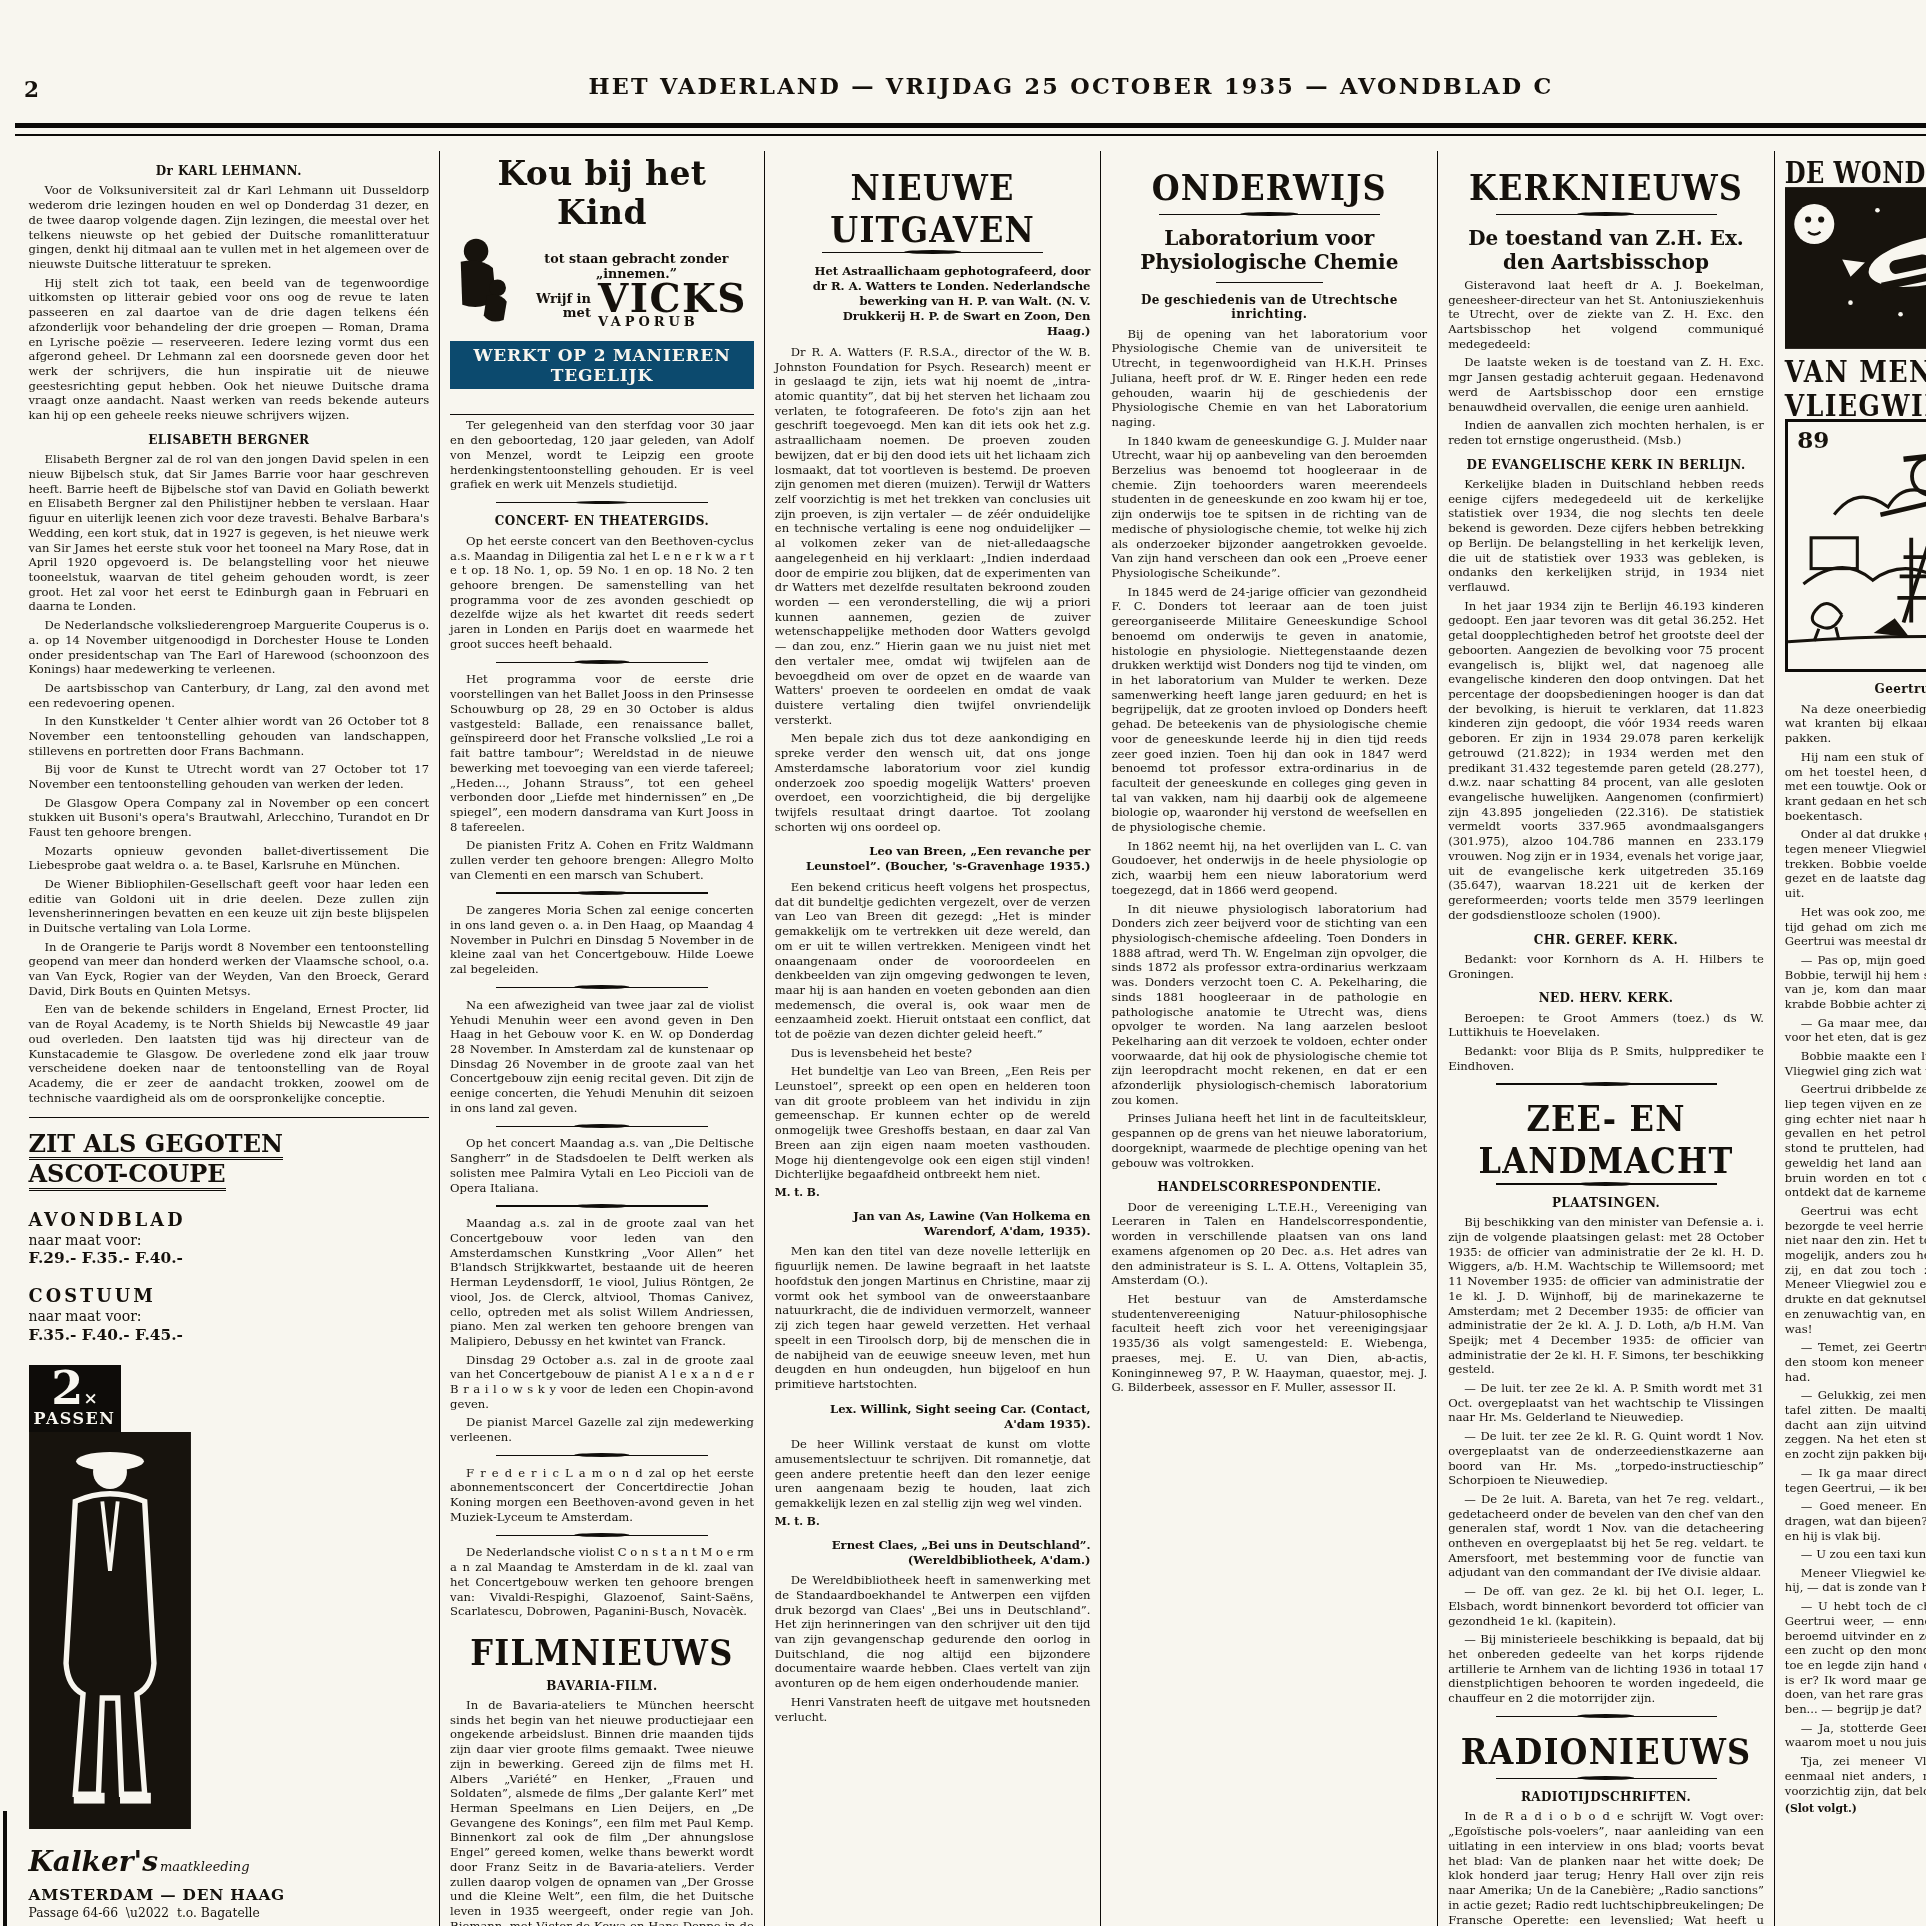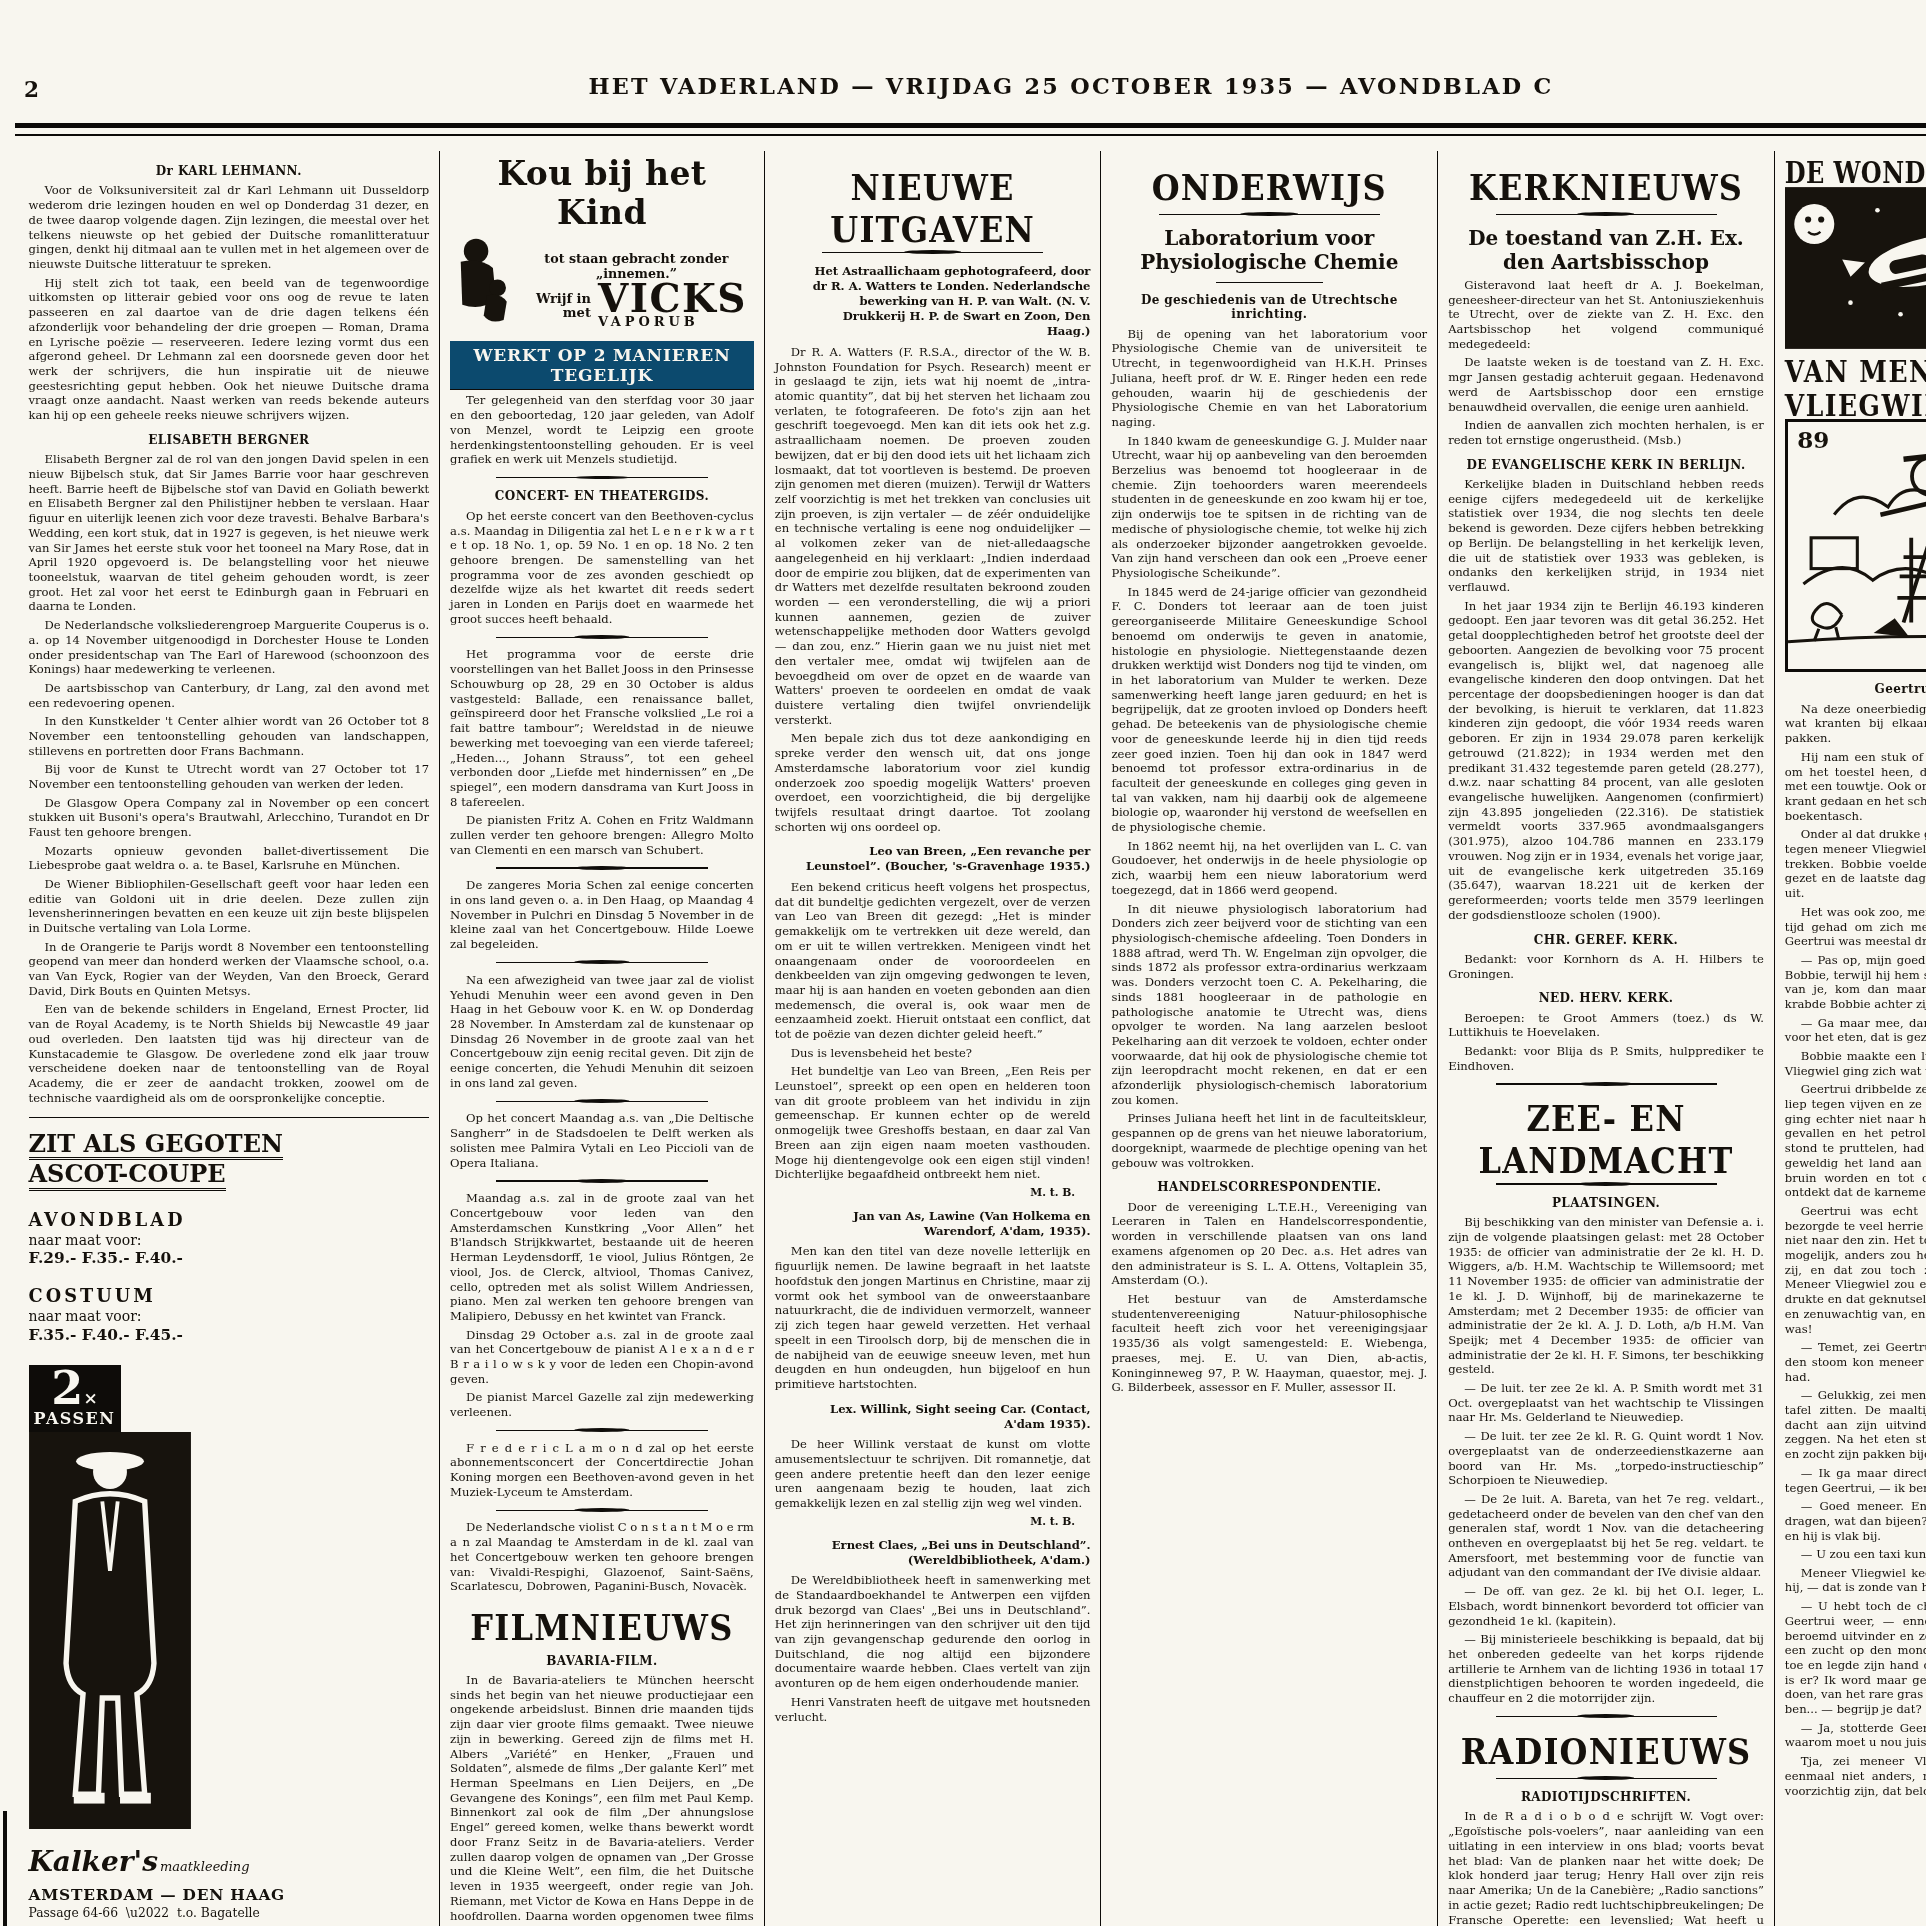--- a/index.html
+++ b/index.html
@@ -14,32 +14,32 @@
   .mr2{top:134px;height:2.3px;}
   
   .main{position:absolute;top:151px;left:18.5px;width:2123px;height:1834px;display:flex;overflow:hidden;}
   .col{height:100%;overflow:hidden;padding:3.1px 10px 0 10px;border-right:1.2px solid #0e0c09;}
   .col:last-child{border-right:none;}
   .c1{width:401px;} .c2{width:304px;} .c3{width:316px;} .c4{width:316px;} .c5{width:316px;} .c6{width:347px;}
   
   p,h2,h3{margin:0;}
   .para{font-size:11.6px;line-height:1.27;text-align:justify;text-indent:16px;margin:3.9px 0;}
   .lead{font-size:11.6px;line-height:1.3;font-weight:bold;margin:10px 0 5.4px 27px;text-align:right;}
-  .sig{font-size:10.8px;font-weight:bold;text-align:right;margin:2.3px 15.4px 7px 0;}
+  .sig{font-size:10.8px;font-weight:bold;text-align:left;margin:2.3px 15.4px 7px 0;}
   .h-small{font-size:12px;font-weight:bold;text-align:center;margin:10px 0 5.4px 0;letter-spacing:0.4px;}
   .bighead{font-size:32px;font-weight:bold;text-align:center;letter-spacing:1.2px;margin:11.6px 0 2.3px 0;
            transform:scaleY(1.12);transform-origin:top;}
   .sub2{font-size:20px;font-weight:bold;text-align:center;line-height:1.2;margin:10px 0 3.9px 0;}
   .divider{margin:8.5px auto;width:70%;height:3.9px;position:relative;}
   .divider i{position:absolute;left:0;top:1.5px;width:100%;height:1.2px;background:#0e0c09;}
   .divider b{position:absolute;left:50%;top:0;transform:translateX(-50%);width:26%;height:3.9px;
              background:#0e0c09;border-radius:50%;}
   .rule-s{margin:7.7px auto;width:34%;height:1.5px;background:#0e0c09;}
   
-  .vicks{border-bottom:1.9px solid #0e0c09;padding-bottom:0;margin-bottom:3.9px;}
+  .vicks{border-bottom:1.9px solid #0e0c09;padding-bottom:25px;margin-bottom:3.9px;}
   .vicks-h{font-size:33px;font-weight:bold;text-align:center;letter-spacing:0.4px;}
   .vicks-sub{font-size:12.7px;font-weight:bold;text-align:center;margin-top:10px;}
   .vicks-mid{display:flex;align-items:center;margin-top:2.3px;}
   .vicks-wrijf{font-size:13px;font-weight:bold;line-height:1.1;text-align:right;flex:0 0 65px;}
   .vicks-logo{font-size:39px;font-weight:bold;letter-spacing:1.5px;line-height:.8;}
   .vicks-vapo{font-size:13px;font-weight:bold;letter-spacing:3.9px;text-align:left;}
   .vicks-bar{background:#0c4a6e;color:#f8f6ef;font-size:17px;font-weight:bold;text-align:center;
              padding:3.9px 1.5px;margin-top:5.4px;letter-spacing:0.8px;}
   
   .ascot{border-top:1.9px solid #0e0c09;margin-top:11.6px;padding-top:11.6px;display:flex;flex-direction:column;}

